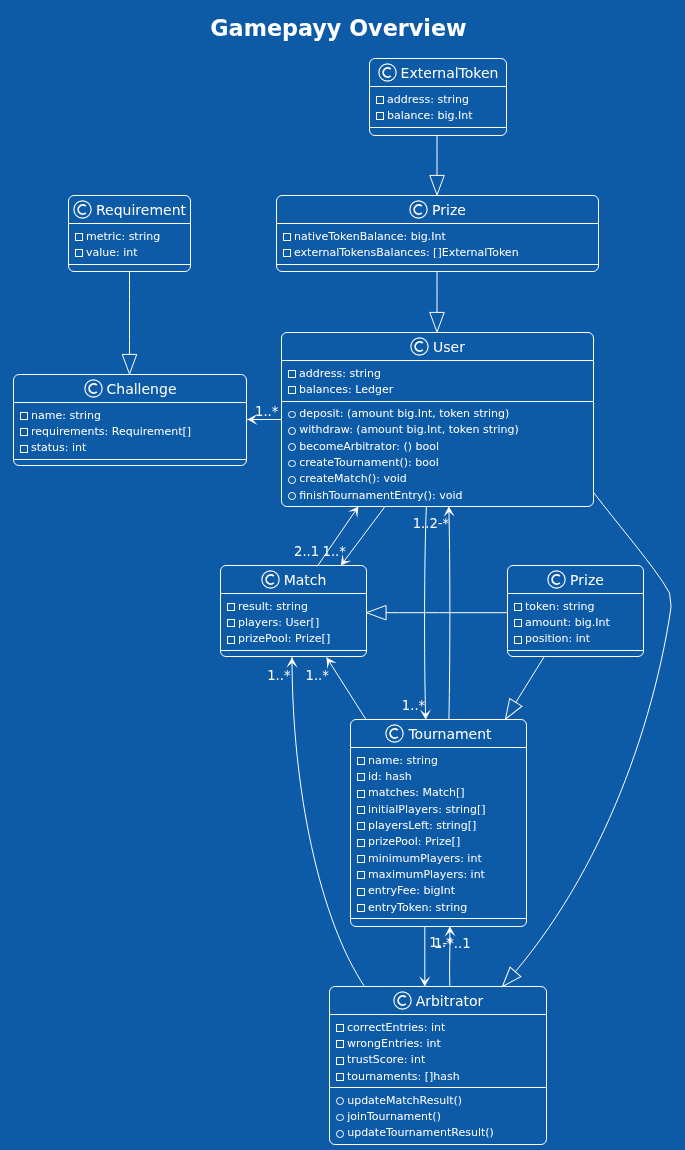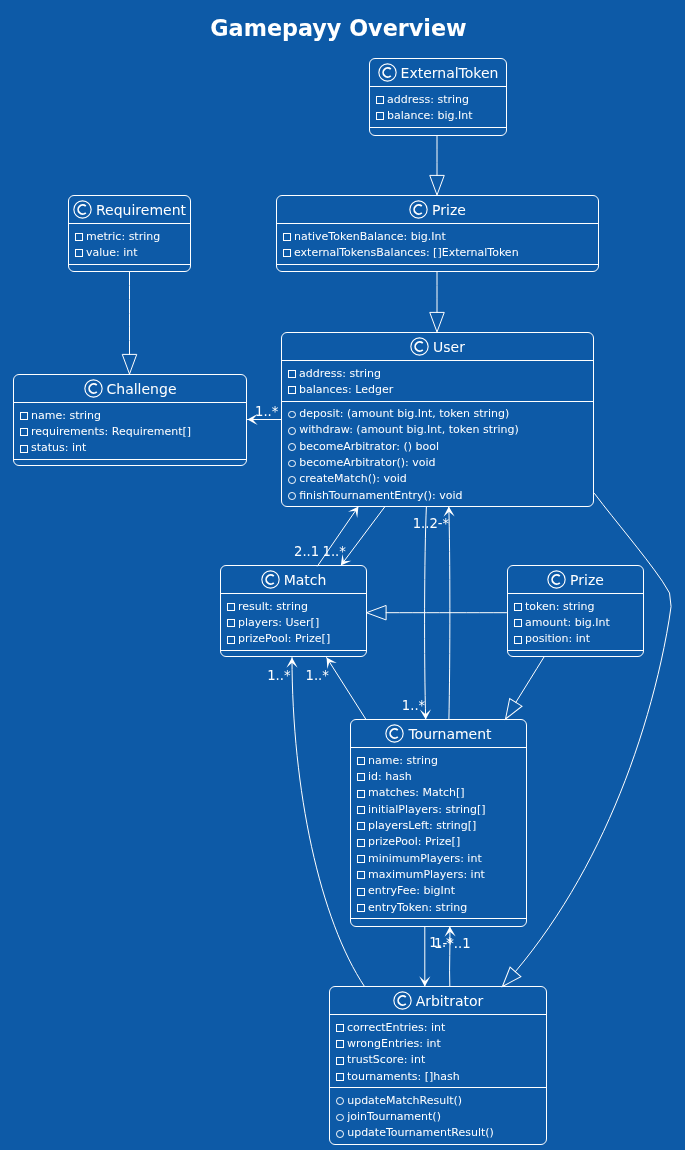--- a/index.html
+++ b/index.html
@@ -197,21 +197,21 @@
           <div class="row">
             <span class="ico-ci"></span>
             <span>withdraw: (amount big.Int, token string)</span>
           </div>
           <div class="row">
             <span class="ico-ci"></span>
             <span>becomeArbitrator: () bool</span>
           </div>
           <div class="row">
             <span class="ico-ci"></span>
-            <span>becomeArbitrator(): void</span>
+            <span>createTournament(): bool</span>
           </div>
           <div class="row">
             <span class="ico-ci"></span>
             <span>createMatch(): void</span>
           </div>
           <div class="row">
             <span class="ico-ci"></span>
             <span>finishTournamentEntry(): void</span>
           </div>
         </div>

